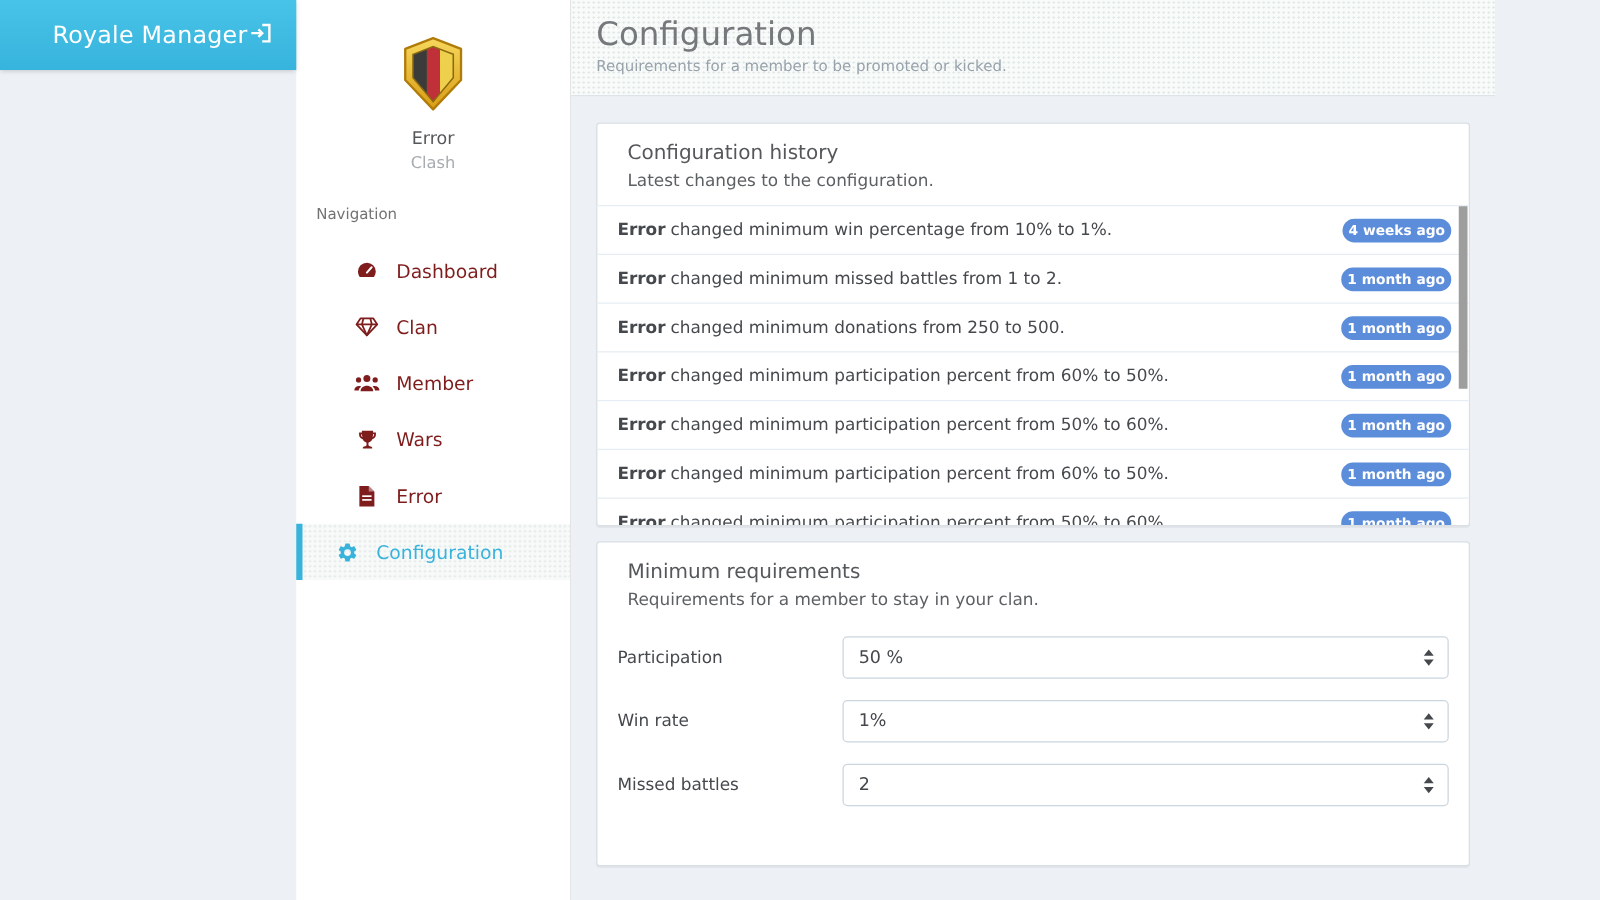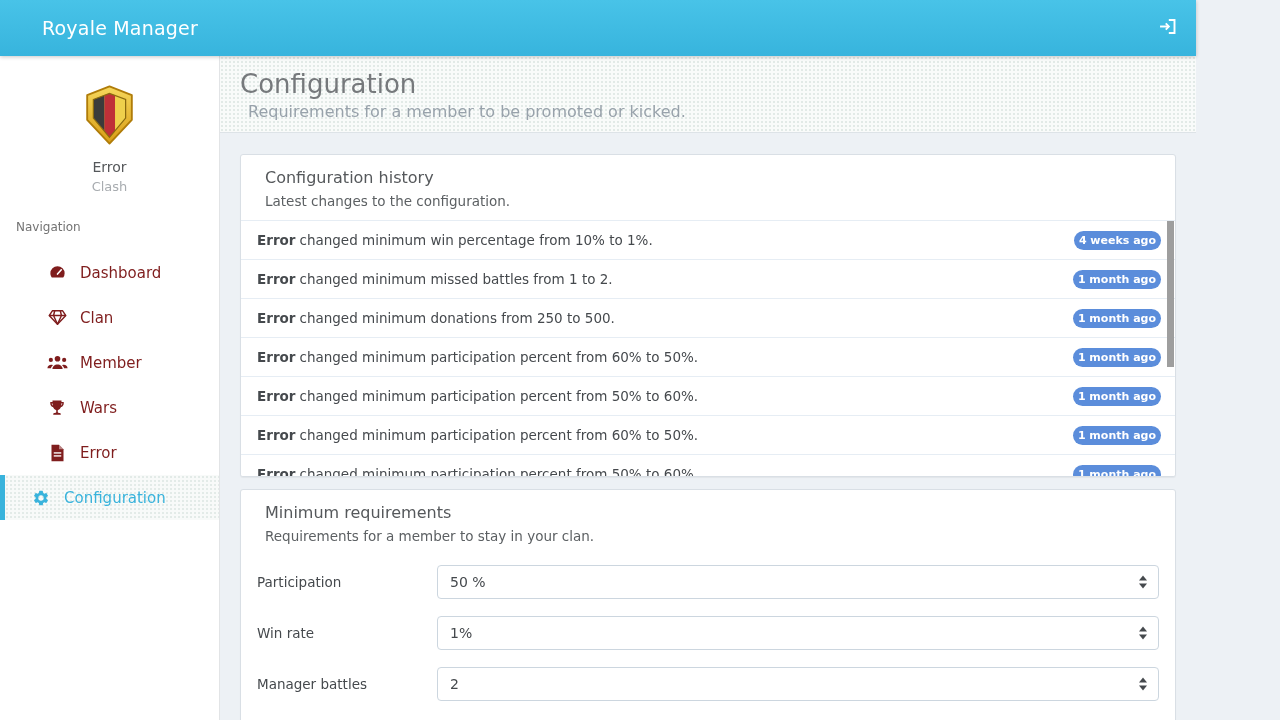--- a/index.html
+++ b/index.html
@@ -1,19 +1,19 @@
 <!DOCTYPE html>
 <html><head>
 <meta charset="utf-8">
 <style>
   * { box-sizing: border-box; margin: 0; padding: 0; }
   html,body { width:1280px; height:720px; overflow:hidden; }
   body { font-family:"DejaVu Sans","Liberation Sans",sans-serif; background:#edf1f5; }
 
-  .app { width:1196px; height:720px; display:flex; flex-direction:column; }
+  .app { width:1196px; height:720px; display:flex; }
 
   
   .topbar { height:56px; flex:none; display:flex; align-items:center;
             padding:0 18px 0 42px; background:linear-gradient(180deg,#48c3e8 0%,#37b4dd 100%);
             box-shadow:0 1px 4px rgba(0,0,0,.22); position:relative; z-index:10; }
   .brand { color:#fff; font-size:19px; letter-spacing:.2px; }
   .signout-btn { margin-left:auto; display:flex; align-items:center; cursor:pointer; }
 
   
   .body-row { flex:1; display:flex; min-height:0; }
@@ -34,21 +34,21 @@
                      background-size:4px 4px; }
 
   
   main { flex:1; min-width:0; display:flex; flex-direction:column; background:#edf1f5; }
   .page-header { height:77px; flex:none; padding:13px 20px 0;
                  background-color:#f9fbfa;
                  background-image:radial-gradient(#e2eae7 1px, rgba(0,0,0,0) 1px);
                  background-size:4px 4px;
                  border-bottom:1px solid #dde3e7; }
   .page-header h1 { font-size:26px; font-weight:400; color:#76797c; }
-  .page-sub { font-size:16px; color:#98a2ab; margin-top:3px;margin-left:8px; }
+  .page-sub { font-size:12px; color:#98a2ab; margin-top:3px; }
   .content { flex:1; padding:21px 20px; overflow:hidden; }
 
   .card { background:#fff; border:1px solid #d9dfe5; border-radius:3px;
           box-shadow:0 1px 1px rgba(0,0,0,.05); }
   .card-header { padding:13px 24px 11px; }
   .card-header h2 { font-size:16px; font-weight:400; color:#55585b; }
   .card-sub { font-size:13.5px; color:#5c6063; margin-top:6px; }
 
   
   .history-card { height:323px; position:relative; overflow:hidden; margin-bottom:12px; }
@@ -263,21 +263,21 @@
               <div class="select">
                 <span>1%</span>
                 <svg width="10" height="14" viewBox="0 0 10 14" fill="#45494d">
                   <path d="M5 .5 9 5.5H1z"></path>
                     <path d="M5 13.5 1 8.5h8z"></path>
                 </svg>
               </div>
             </div>
 
             <div class="form-row">
-              <span class="flabel">Manager battles</span>
+              <span class="flabel">Missed battles</span>
               <div class="select">
                 <span>2</span>
                 <svg width="10" height="14" viewBox="0 0 10 14" fill="#45494d">
                   <path d="M5 .5 9 5.5H1z"></path>
                     <path d="M5 13.5 1 8.5h8z"></path>
                 </svg>
               </div>
             </div>
 
           </div>

